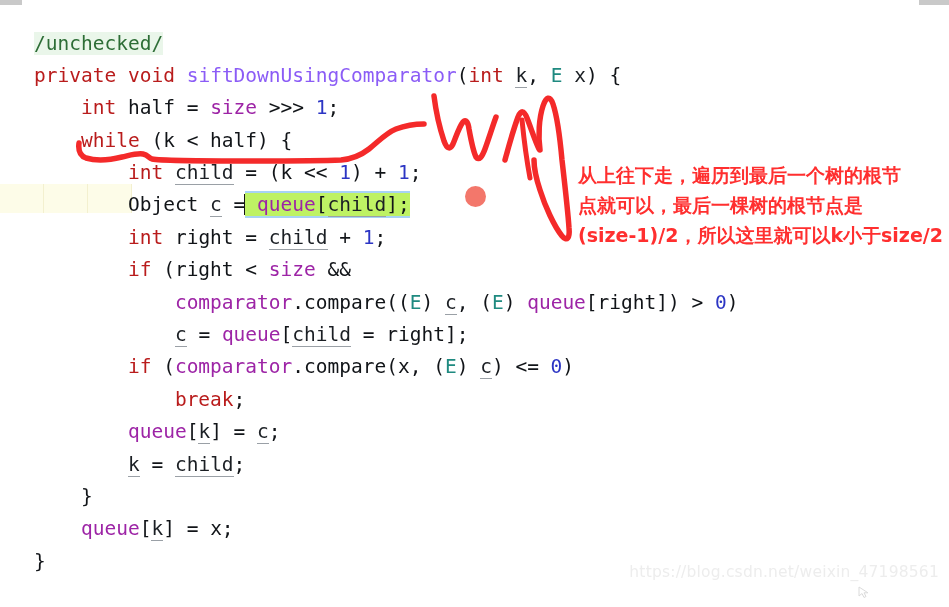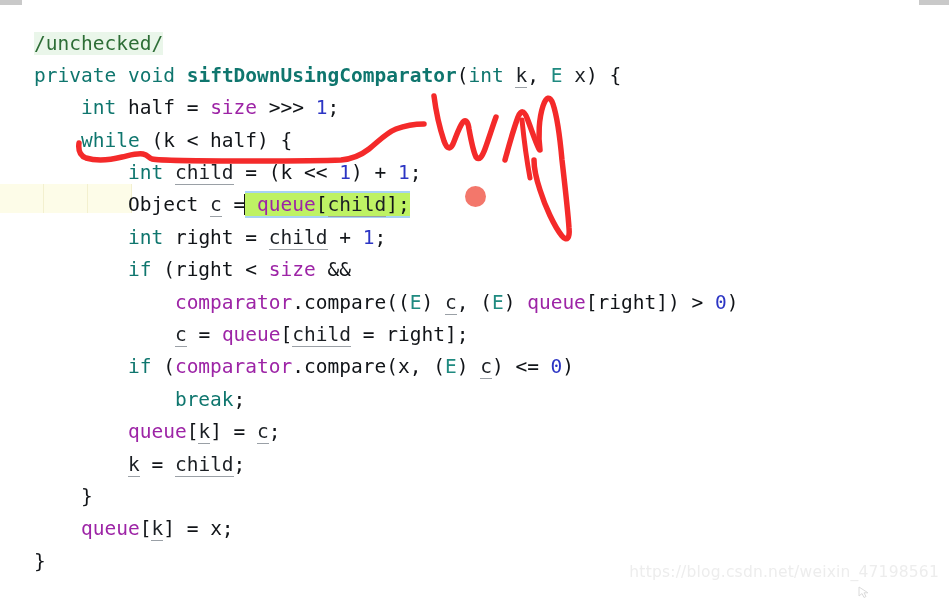--- a/index.html
+++ b/index.html
@@ -49,22 +49,22 @@
     padding: 8px 0 0 0;
     font-size: 19.5px;
     line-height: 32.4px;
     letter-spacing: 0px;
     white-space: pre;
     color: #111418;
   }
   .line { height: 32.4px; padding-left: 34px; }
 
   
-  .kw      { color: #0f766e; }          
-  .mth     { color: #0f766e; font-weight: bold; }          
+  .kw      { color: #b91c1c; }          
+  .mth     { color: #8b5cf6; }          
   .typ     { color: #1f8a80; }          
   .fld     { color: #9d24a6; }          
   .num     { color: #2c35c4; }          
   .lv      { color: #1b1f24; border-bottom: 1px solid #9aa0a6; }  
   .pl      { color: #1b1f24; }
   .cmt     { color: #2d6d36; background: #eaf6ea; }
 
   
   .sel {
     background: #bef264;
@@ -150,20 +150,23 @@
              C531,128 535,141 539,149"></path>
     <path fill="none" stroke="#f42a2a" stroke-width="5.5" stroke-linecap="round" stroke-linejoin="round" d="M540,150 C538,136 539,118 543,106 C546,97 550,95 553,104
              C557,116 560,138 562,160 C565,186 568,212 569,228
              C570,238 567,242 562,236 C554,226 545,206 540,190
              C536,178 534,167 534,160"></path>
     <path fill="none" stroke="#f42a2a" stroke-width="5" stroke-linecap="round" stroke-linejoin="round" d="M522,120 C524,140 527,162 530,178"></path>
   </svg>
 
   <div id="dot"></div>
 
+  <div id="note">从上往下走，遍历到最后一个树的根节
+点就可以，最后一棵树的根节点是
+(size-1)/2，所以这里就可以k小于size/2</div>
 
   <div id="watermark">https://blog.csdn.net/weixin_47198561</div>
 
   <svg id="cursor" viewBox="0 0 14 14">
     <path d="M2,2 L2,11 L5,8.5 L7,12.5 L9,11.5 L7,7.8 L11,7.8 Z" fill="#ffffff" stroke="#bdbdbd" stroke-width="1"></path>
   </svg>
 
 </div>
 
 </body></html>

